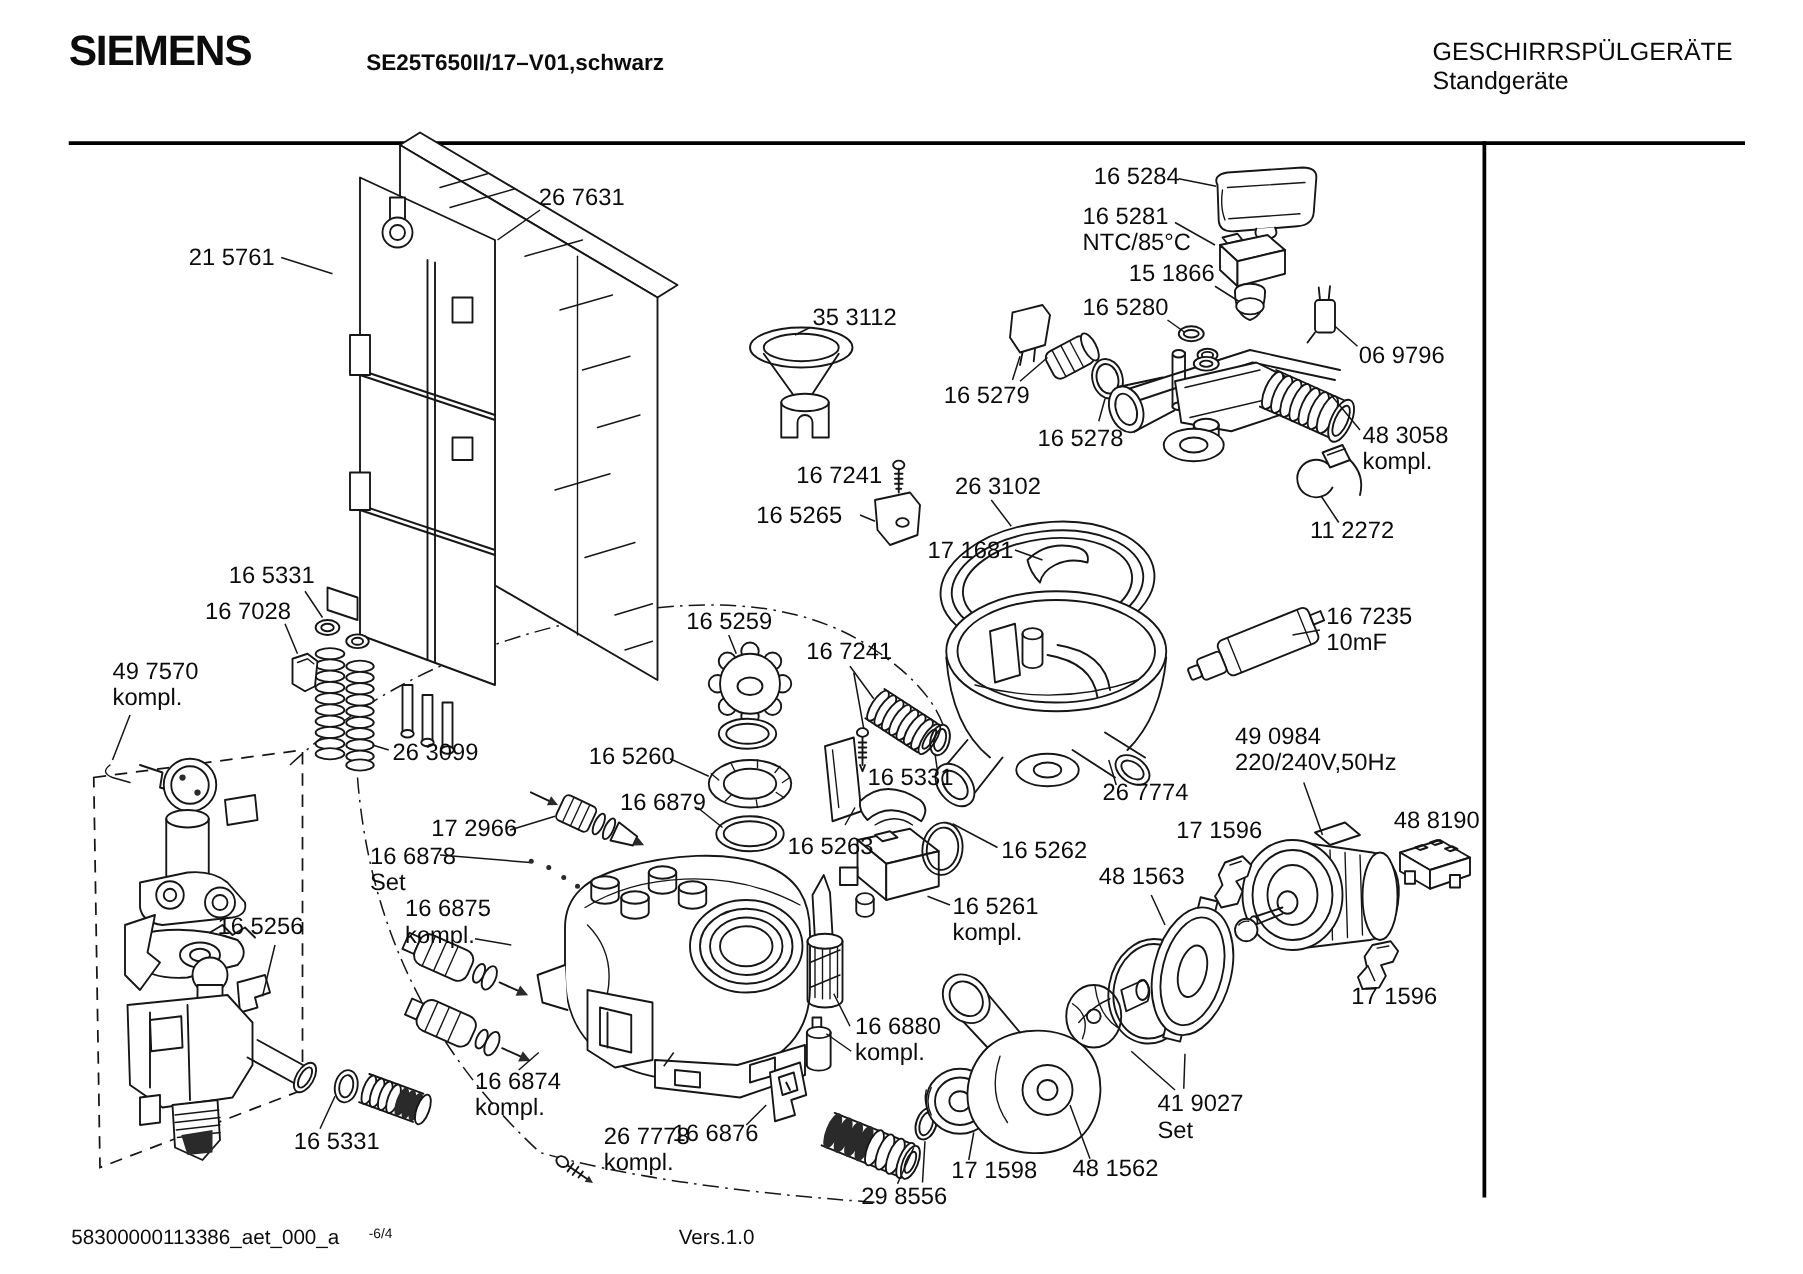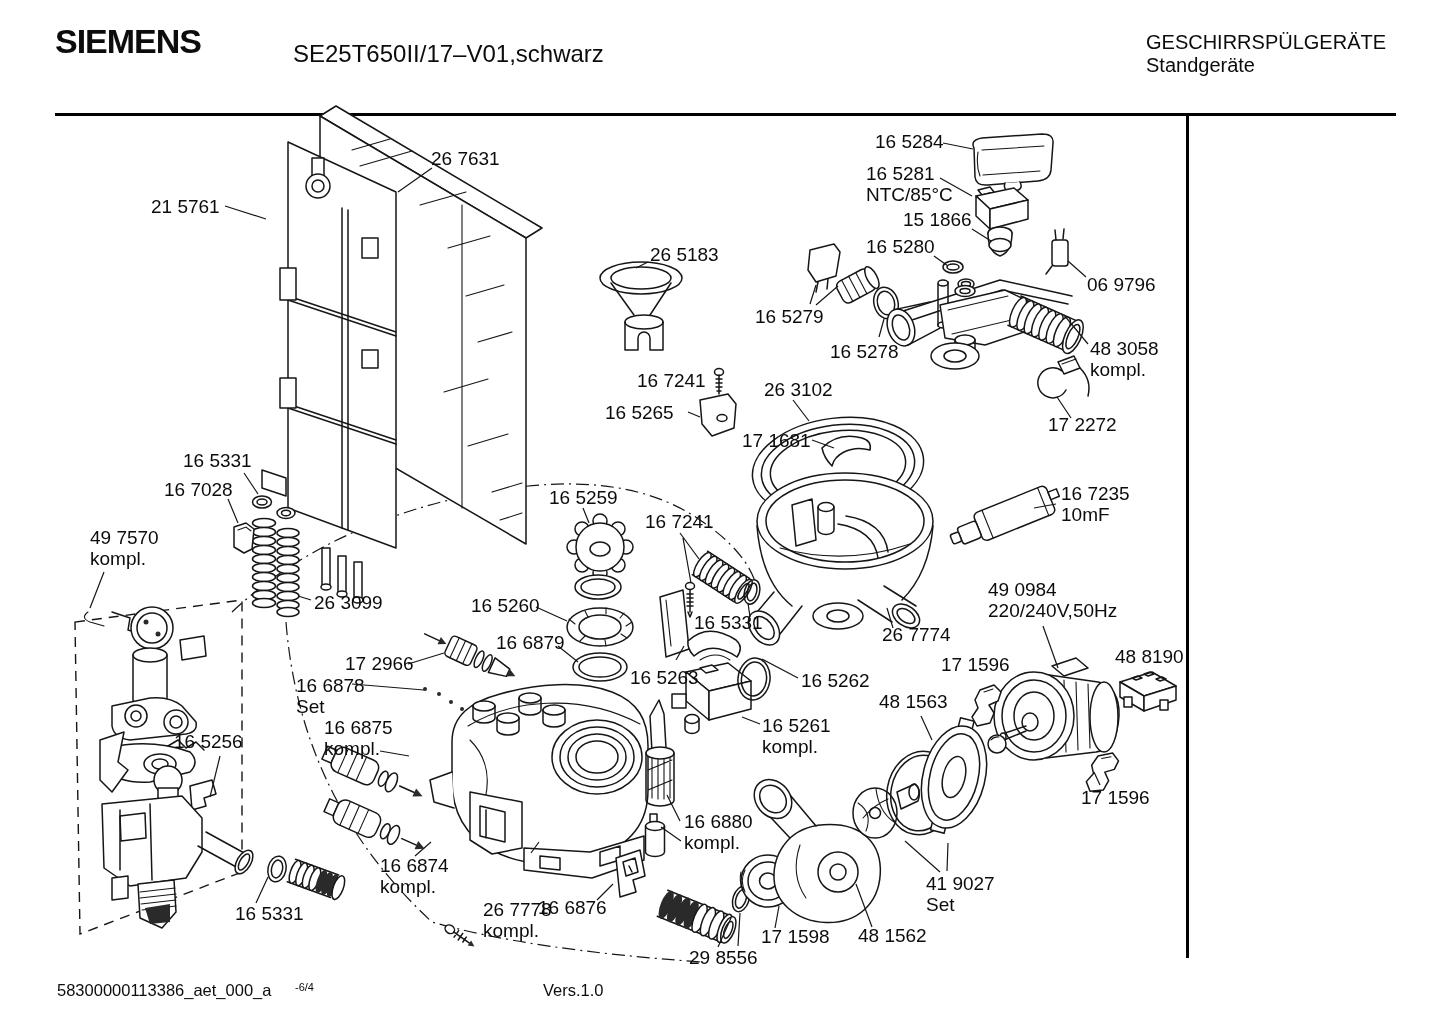--- a/index.html
+++ b/index.html
@@ -1,20 +1,20 @@
 <!DOCTYPE html>
 <html><head>
 <meta charset="utf-8">
 <style>
   html,body{margin:0;padding:0;background:#fff;}
   body{width:1442px;height:1019px;position:relative;overflow:hidden;
        font-family:"Liberation Sans",sans-serif;color:#0c0c0c;}
   .abs{position:absolute;}
   #brand{left:55px;top:22px;font-size:34px;font-weight:700;letter-spacing:-1px;}
-  #model{left:293px;top:40px;font-size:24px;}
+  #model{left:293px;top:40px;font-size:18px;font-weight:bold;}
   #hdr-right{left:1146px;top:31px;font-size:20px;line-height:23px;}
   #rule-h{left:55px;top:113px;width:1341px;height:3px;background:#000;}
   #rule-v{left:1186px;top:113px;width:3px;height:845px;background:#000;}
   #footer-doc{left:57px;top:981px;font-size:16.5px;}
   #footer-page{left:295px;top:981px;font-size:11px;}
   #footer-ver{left:543px;top:981px;font-size:16.5px;}
   .part-label{position:absolute;font-size:19px;line-height:21px;color:#0c0c0c;}
   .part-label span{display:block;white-space:pre;}
   svg{position:absolute;left:0;top:0;}
   .s{fill:none;stroke:#161616;stroke-width:1.5;stroke-linecap:round;stroke-linejoin:round;}
@@ -545,24 +545,24 @@
       <span>16 5279</span>
     </div>
     <div class="part-label" style="left: 830px; top: 341px;">
       <span>16 5278</span>
     </div>
     <div class="part-label" style="left: 1090px; top: 338px;">
       <span>48 3058</span>
       <span>kompl.</span>
     </div>
     <div class="part-label" style="left: 1048px; top: 414px;">
-      <span>17 2272</span>
+      <span>11 2272</span>
     </div>
     <div class="part-label" style="left: 650px; top: 244px;">
-      <span>26 5183</span>
+      <span>35 3112</span>
     </div>
     <div class="part-label" style="left: 637px; top: 370px;">
       <span>16 7241</span>
     </div>
     <div class="part-label" style="left: 605px; top: 402px;">
       <span>16 5265</span>
     </div>
     <div class="part-label" style="left: 764px; top: 379px;">
       <span>26 3102</span>
     </div>

